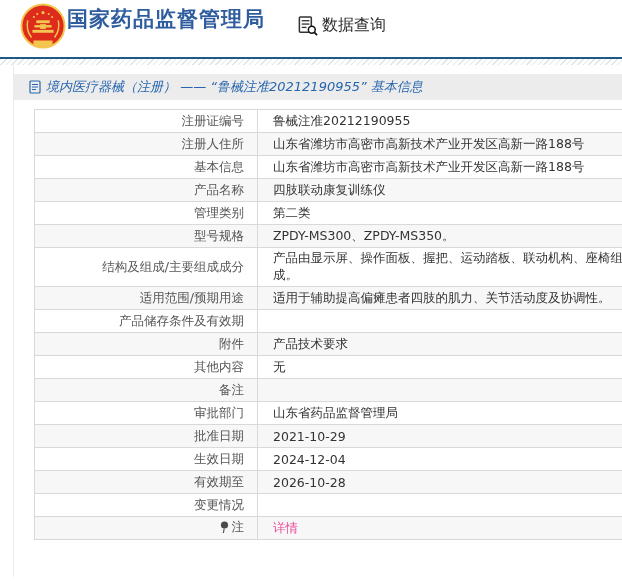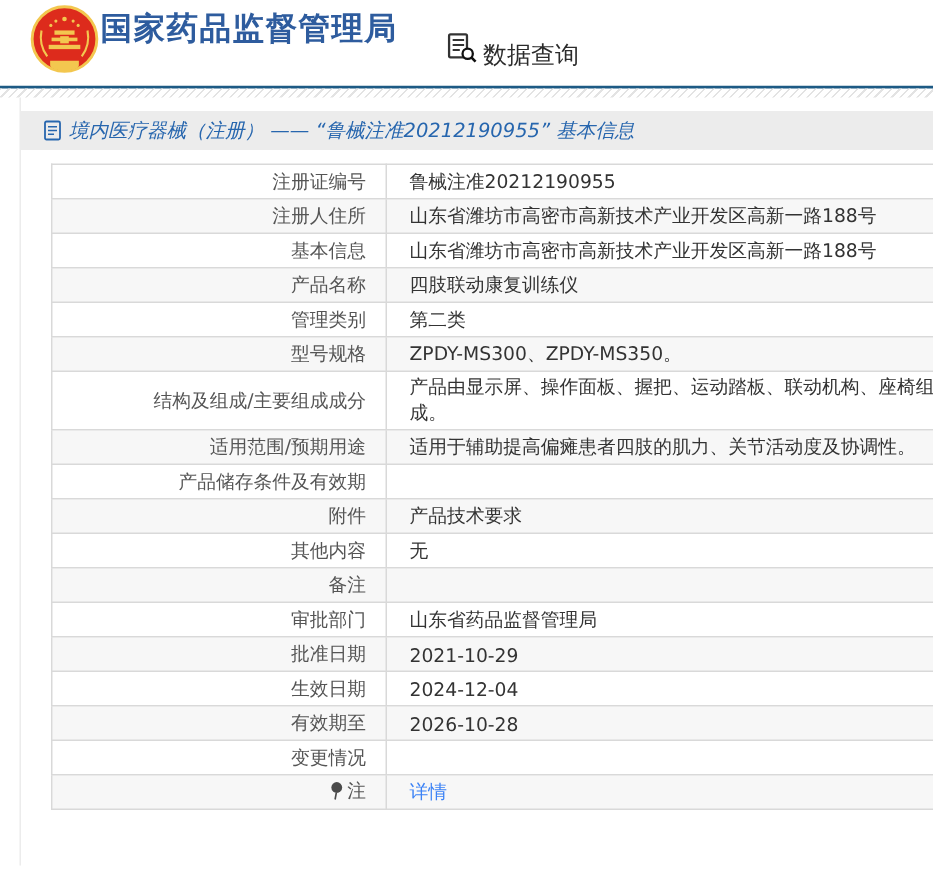--- a/index.html
+++ b/index.html
@@ -6,39 +6,39 @@
   html, body { width: 622px; height: 581px; background: #fff; overflow: hidden; }
   body { font-family: "DejaVu Sans", "Liberation Sans", sans-serif; }
 
   
   .site-header { position: relative; height: 57px; background: #fff; }
   .emblem { position: absolute; left: 20px; top: 1px; width: 46px; height: 52px; }
   .title-block { position: absolute; left: 67px; top: 6px; }
   .org-cn { font-size: 21px; font-weight: bold; color: #2e5c9e; letter-spacing: 1px; line-height: 26px; }
   .org-en { font-size: 11px; color: #3465a4; line-height: 15px; margin-top: 1px; }
   .data-query { position: absolute; left: 297px; top: 15px; display: flex; align-items: center; gap: 4px; cursor: pointer; }
-  .data-query span { font-size: 16px; color: #2b2b2b; font-weight: 500; margin-top: 12px; }
+  .data-query span { font-size: 16px; color: #2b2b2b; font-weight: 500; }
 
   .blue-line { height: 2px; background: #1d5a84; }
   .hatch-strip { height: 6px;
     background-image: repeating-linear-gradient(135deg, #e3e3e3 0, #e3e3e3 1px, transparent 1px, transparent 4px); }
 
   
   .content { margin-left: 13px; border-left: 1px solid #ececec; padding: 9px 0 0 0; min-height: 512px; }
   .section-bar { height: 26px; background: #ececec; display: flex; align-items: center; padding-left: 15px; gap: 5px; font-style: italic; }
   .section-title { font-size: 13px; color: #2766ae; }
 
   
   table.info { border-collapse: collapse; width: 616px; margin: 9px 0 0 20px; table-layout: fixed; }
   table.info { border: 1px solid #bdbdbd; }
   table.info td { border: 1px solid #d9d9d9; height: 23px; font-size: 12.5px; vertical-align: middle; }
   table.info tr:nth-child(even) { background: #f7f7f7; }
   td.lbl { width: 223px; text-align: right; color: #555; padding: 2px 13px 2px 4px; }
   td.val { color: #333; padding: 2px 8px 2px 15px; }
-  td.val a { color: #3b82f6; text-decoration: none; cursor: pointer; font-family: Liberation Serif, serif; }
+  td.val a { color: #ec4899; text-decoration: none; cursor: pointer; font-family: Liberation Serif, serif; }
   .lbl-inner { display: inline-flex; align-items: center; gap: 3px; }
 </style>
 </head>
 <body>
 
 <header class="site-header">
   <svg class="emblem" viewBox="0 0 48 54">
     <circle cx="24" cy="26" r="22.5" fill="#dd2b1c"></circle>
     <circle cx="24" cy="26" r="22.5" fill="none" stroke="#f3c74f" stroke-width="2"></circle>
     <path d="M8 20 Q6 30 12 38" fill="none" stroke="#f3c74f" stroke-width="1.5"></path>

